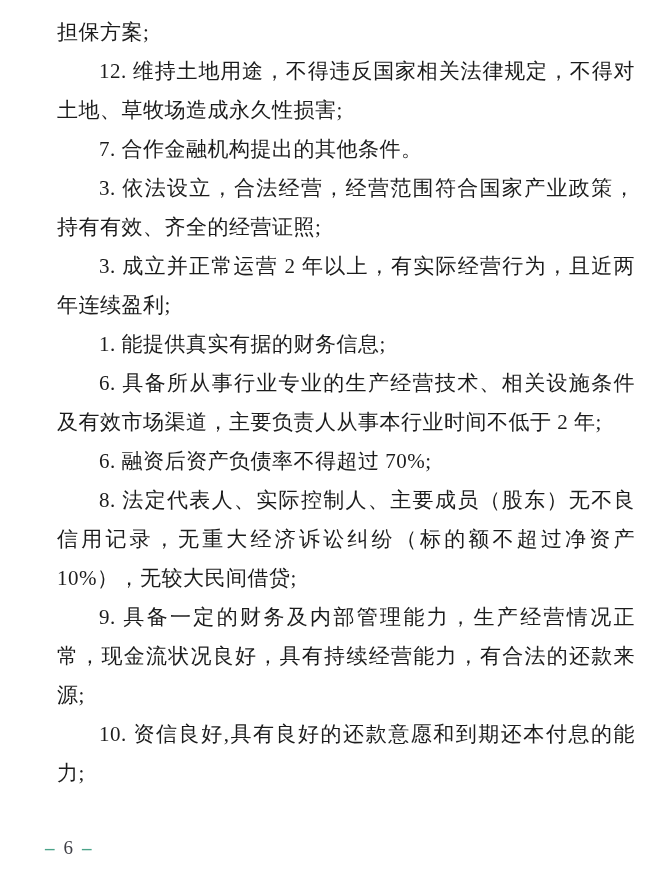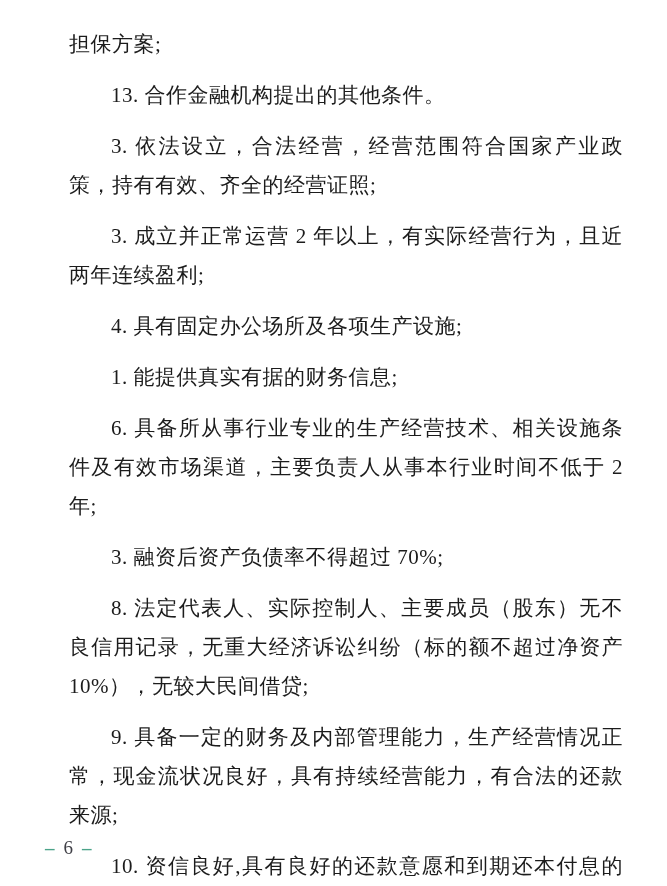--- a/index.html
+++ b/index.html
@@ -20,21 +20,21 @@
     position: absolute;
     top: 13px;
     left: 57px;
     width: 578px;
     font-size: 21px;
     line-height: 39px;
     letter-spacing: 0.5px;
     text-align: justify;
   }
   .content p {
-    margin: 12px;
+    margin: 0;
     padding: 0;
   }
   p.para-body {
     text-indent: 2em;
   }
   p.para-continuation {
     text-indent: 0;
   }
   p.para-heading {
     text-indent: 2em;
@@ -56,27 +56,27 @@
   .footer .num {
     margin: 0 9px;
   }
 </style>
 </head>
 <body>
 
 <div class="page">
   <div class="content">
     <p class="para-continuation">担保方案;</p>
-    <p class="para-body">13. 合作金融机构提出的其他条件。</p>
+    <p class="para-body">12. 维持土地用途，不得违反国家相关法律规定，不得对土地、草牧场造成永久性损害;</p>
+    <p class="para-body">7. 合作金融机构提出的其他条件。</p>
     <p class="para-body">3. 依法设立，合法经营，经营范围符合国家产业政策，持有有效、齐全的经营证照;</p>
     <p class="para-body">3. 成立并正常运营 2 年以上，有实际经营行为，且近两年连续盈利;</p>
-    <p class="para-body">4. 具有固定办公场所及各项生产设施;</p>
     <p class="para-body">1. 能提供真实有据的财务信息;</p>
     <p class="para-body">6. 具备所从事行业专业的生产经营技术、相关设施条件及有效市场渠道，主要负责人从事本行业时间不低于 2 年;</p>
-    <p class="para-body">3. 融资后资产负债率不得超过 70%;</p>
+    <p class="para-body">6. 融资后资产负债率不得超过 70%;</p>
     <p class="para-body">8. 法定代表人、实际控制人、主要成员（股东）无不良信用记录，无重大经济诉讼纠纷（标的额不超过净资产 10%），无较大民间借贷;</p>
     <p class="para-body">9. 具备一定的财务及内部管理能力，生产经营情况正常，现金流状况良好，具有持续经营能力，有合法的还款来源;</p>
     <p class="para-body">10. 资信良好,具有良好的还款意愿和到期还本付息的能力;</p>
   </div>
 
   <div class="footer">
     <span class="dash">–</span><span class="num">6</span><span class="dash">–</span>
   </div>
 </div>
 

